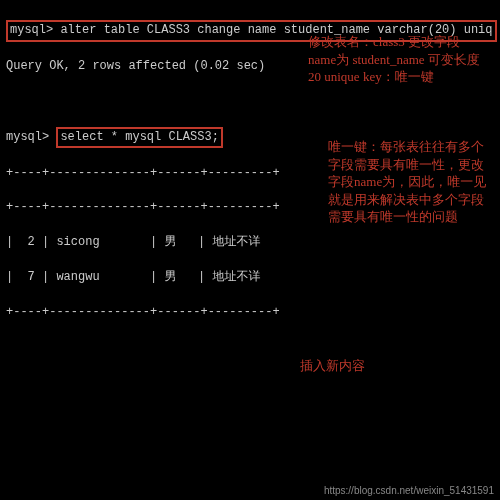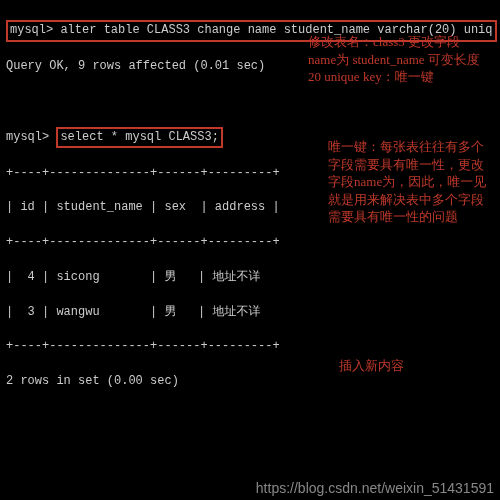--- a/index.html
+++ b/index.html
@@ -29,46 +29,44 @@
   .note-red {
     position: absolute;
     color: #c0392b;
     font-family: Liberation Serif, serif;
     font-size: 13px;
     line-height: 1.35;
     white-space: normal;
   }
   .note1 { left: 308px; top: 33px; width: 180px; }
   .note2 { left: 328px; top: 138px; width: 168px; }
-  .note3 { left: 284px; top: 357px; width: 120px; text-align: right; }
+  .note3 { left: 300px; top: 357px; width: 120px; }
   .watermark {
     position: absolute;
     right: 6px;
     bottom: 2px;
-    font-size: 14px;
+    font-size: 10px;
     color: #888;
     font-family: Arial, sans-serif;
   }
   .tbl-border { letter-spacing: 0; }
 </style>
 </head>
 <body>
 
 <div class="term">
 <span class="line"><span class="box-red"><span>mysql&gt;</span> <span>alter table CLASS3 change name student_name varchar(20) uniq</span></span></span>
-<span class="line">Query OK, 9 rows affected (0.01 sec)</span>
+<span class="line">Query OK, 2 rows affected (0.02 sec)</span>
 <span class="line"> </span>
 <span class="line"><span>mysql&gt;</span> <span class="box-red">select * mysql CLASS3;</span></span>
 <span class="line tbl-border">+----+--------------+------+---------+</span>
-<span class="line">| id | student_name | sex  | address |</span>
 <span class="line tbl-border">+----+--------------+------+---------+</span>
-<span class="line">|  4 | sicong       | 男   | 地址不详</span>
-<span class="line">|  3 | wangwu       | 男   | 地址不详</span>
+<span class="line">|  2 | sicong       | 男   | 地址不详</span>
+<span class="line">|  7 | wangwu       | 男   | 地址不详</span>
 <span class="line tbl-border">+----+--------------+------+---------+</span>
-<span class="line">2 rows in set (0.00 sec)</span>
 <span class="line"> </span>
 
 
 
 
 
 
 
 
 

